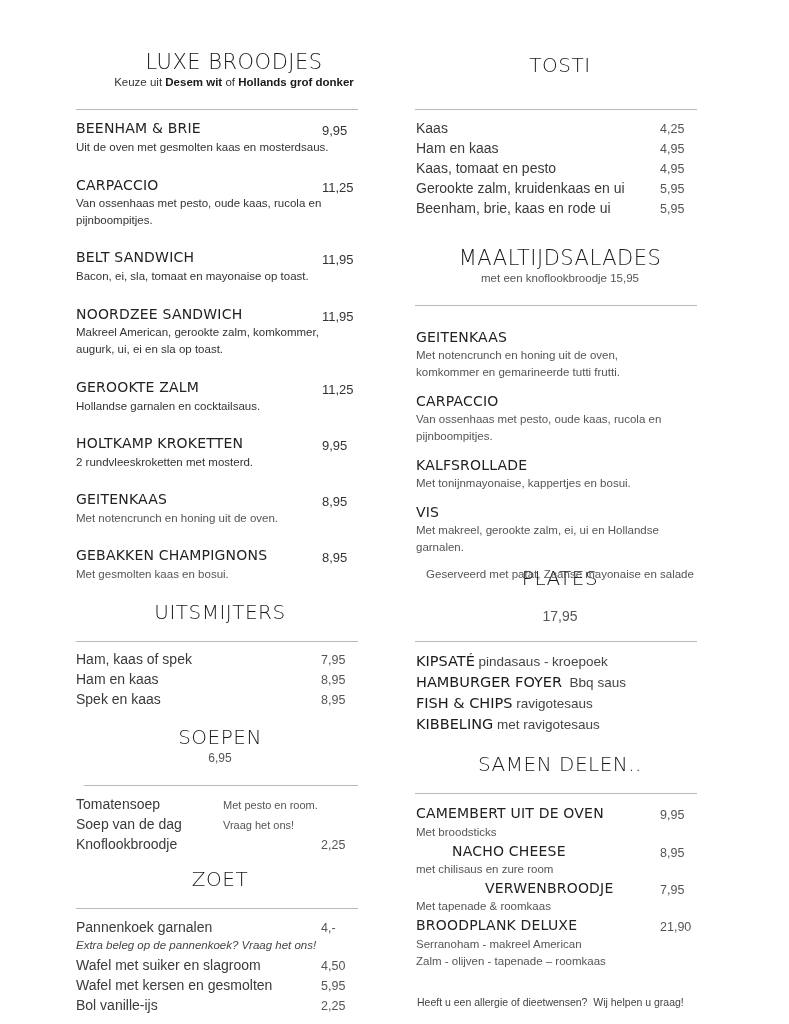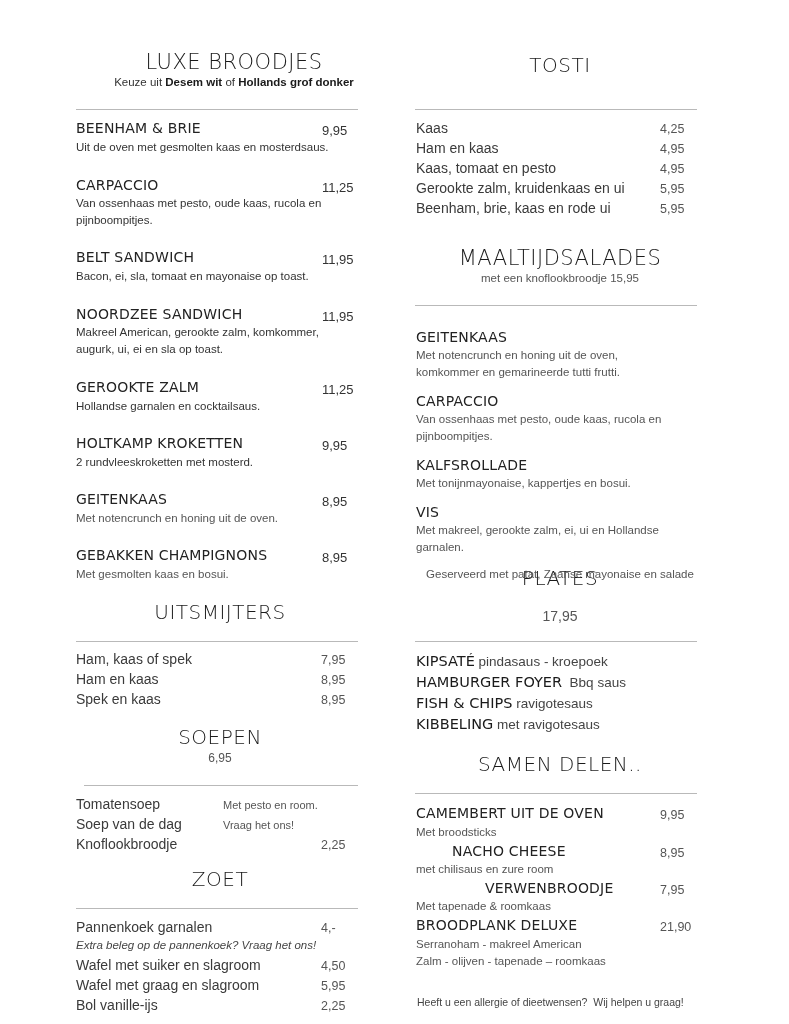--- a/index.html
+++ b/index.html
@@ -162,21 +162,21 @@
   <div class="plain-price" style="left:321px; top:838px;">2,25</div>
 
   <div class="sec-title" style="left:60px; width:320px; top:867px;">ZOET</div>
   <div class="rule" style="left:76px; width:282px; top:908px;"></div>
 
   <div class="plain-name" style="left:76px; top:919px;">Pannenkoek garnalen</div>
   <div class="plain-price" style="left:321px; top:921px;">4,-</div>
   <div class="note-italic" style="left:76px; top:939px;">Extra beleg op de pannenkoek? Vraag het ons!</div>
   <div class="plain-name" style="left:76px; top:957px;">Wafel met suiker en slagroom</div>
   <div class="plain-price" style="left:321px; top:959px;">4,50</div>
-  <div class="plain-name" style="left:76px; top:977px;">Wafel met graag en slagroom</div>
+  <div class="plain-name" style="left:76px; top:977px;">Wafel met kersen en gesmolten</div>
   <div class="plain-price" style="left:321px; top:979px;">5,95</div>
   <div class="plain-name" style="left:76px; top:997px;">Bol vanille-ijs</div>
   <div class="plain-price" style="left:321px; top:999px;">2,25</div>
 </div>
 
 <div>
 
   <div class="sec-title" style="left:400px; width:320px; top:53px;">TOSTI</div>
   <div class="rule" style="left:415px; width:282px; top:109px;"></div>
 

